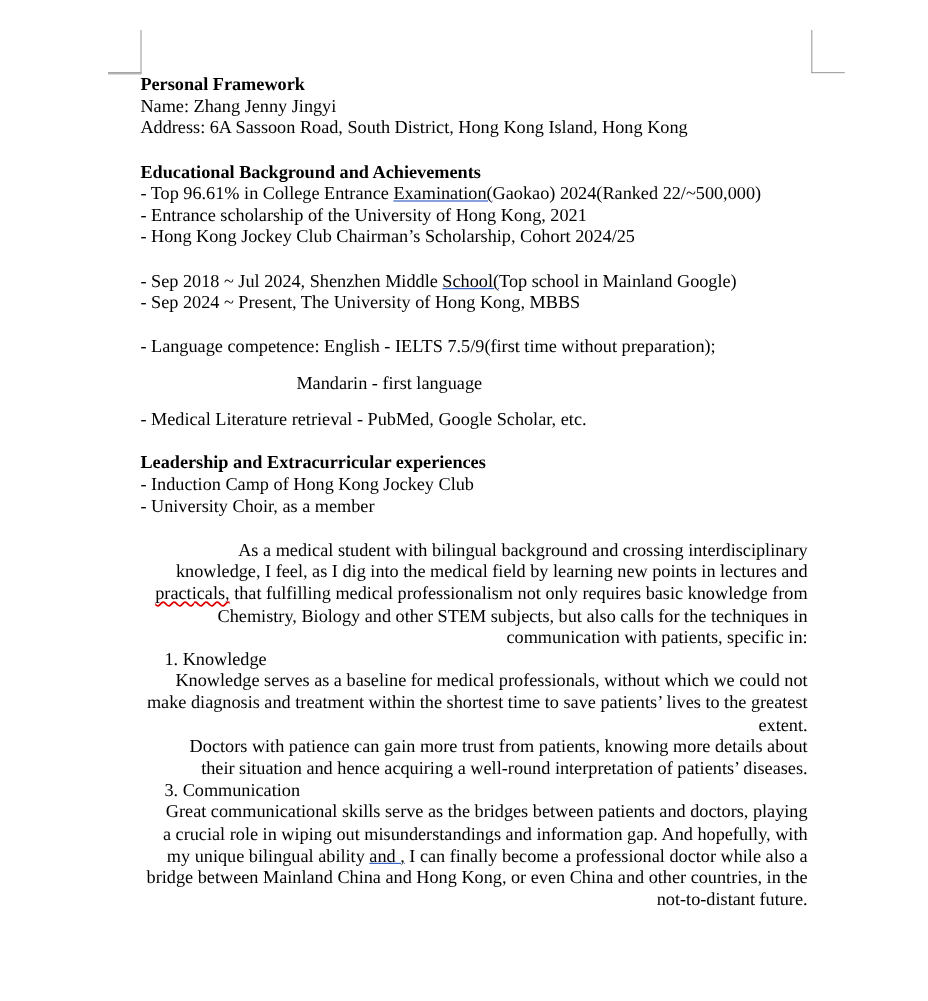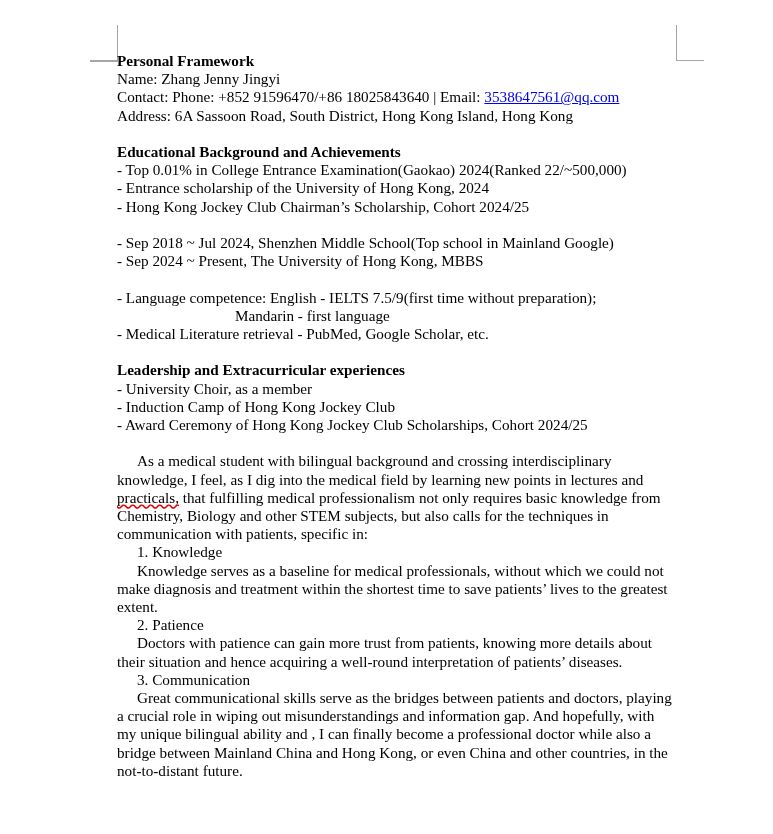--- a/index.html
+++ b/index.html
@@ -54,21 +54,21 @@
   .corner-mark.tr .h {
     position: absolute;
     left: 0; bottom: 0;
     width: 28px; height: 1px;
     background: #a6a6a6;
   }
 
   .page {
     position: absolute;
     left: 117px;
-    top: 52px;
+    top: 62px;
     width: 556px;
     font-size: 15.2px;
     line-height: 18.2px;
     color: #000000;
     text-align: left;
   }
 
   .sec-head {
     font-weight: bold;
     margin: 0;
@@ -76,37 +76,38 @@
   .line {
     margin: 0;
     white-space: pre-wrap;
   }
   .blank {
     height: 18.2px;
   }
   .para {
     margin: 0;
     text-indent: 20px;
-    text-align: left;
+    text-align: right;
   }
   .list-item {
     margin: 0;
     padding-left: 20px;
   }
   .indent-center {
-    margin: 0;
+    margin: 12px;
     padding-left: 118px;
   }
 
   
   .link {
     color: #0000ee;
     text-decoration: underline;
   }
   .grammar {
+    text-decoration: underline;
     text-decoration-color: #3a64c8;
     -webkit-text-decoration-color: #3a64c8;
     text-decoration-thickness: 1px;
     text-underline-offset: 1px;
   }
   .spell {
     text-decoration: underline wavy #e00000;
     -webkit-text-decoration: underline wavy #e00000;
     text-decoration-skip-ink: none;
     text-underline-offset: 1px;
@@ -121,54 +122,51 @@
 </div>
 <div class="corner-mark tr">
   <span class="v"></span>
   <span class="h"></span>
 </div>
 
 <div class="page">
 
   <p class="sec-head">Personal Framework</p>
   <p class="line">Name: Zhang Jenny Jingyi</p>
-  <p class="line"><span>Contact: Phone: +852 91596470/+86 18025843640 | Email: </span><a class="link" href="#">3538647561@qq.com</a></p>
   <p class="line">Address: 6A Sassoon Road, South District, Hong Kong Island, Hong Kong</p>
 
   <div class="blank"></div>
 
   <p class="sec-head">Educational Background and Achievements</p>
-  <p class="line"><span>- Top 0.01% in College Entrance </span><span class="grammar">Examination(</span><span>Gaokao) 2024(Ranked 22/~500,000)</span></p>
-  <p class="line">- Entrance scholarship of the University of Hong Kong, 2024</p>
+  <p class="line"><span>- Top 96.61% in College Entrance </span><span class="grammar">Examination(</span><span>Gaokao) 2024(Ranked 22/~500,000)</span></p>
+  <p class="line">- Entrance scholarship of the University of Hong Kong, 2021</p>
   <p class="line">- Hong Kong Jockey Club Chairman’s Scholarship, Cohort 2024/25</p>
 
   <div class="blank"></div>
 
   <p class="line"><span>- Sep 2018 ~ Jul 2024, Shenzhen Middle </span><span class="grammar">School(</span><span>Top school in Mainland Google)</span></p>
   <p class="line">- Sep 2024 ~ Present, The University of Hong Kong, MBBS</p>
 
   <div class="blank"></div>
 
   <p class="line">- Language competence: English - IELTS 7.5/9(first time without preparation);</p>
   <p class="indent-center">Mandarin - first language</p>
   <p class="line">- Medical Literature retrieval - PubMed, Google Scholar, etc.</p>
 
   <div class="blank"></div>
 
   <p class="sec-head">Leadership and Extracurricular experiences</p>
+  <p class="line">- Induction Camp of Hong Kong Jockey Club</p>
   <p class="line">- University Choir, as a member</p>
-  <p class="line">- Induction Camp of Hong Kong Jockey Club</p>
-  <p class="line">- Award Ceremony of Hong Kong Jockey Club Scholarships, Cohort 2024/25</p>
 
   <div class="blank"></div>
 
   <p class="para"><span>As a medical student with bilingual background and crossing interdisciplinary knowledge, I feel, as I dig into the medical field by learning new points in lectures and </span><span class="spell">practicals,</span><span> that fulfilling medical professionalism not only requires basic knowledge from Chemistry, Biology and other STEM subjects, but also calls for the techniques in communication with patients, specific in:</span></p>
 
   <p class="list-item">1. Knowledge</p>
   <p class="para">Knowledge serves as a baseline for medical professionals, without which we could not make diagnosis and treatment within the shortest time to save patients’ lives to the greatest extent.</p>
 
-  <p class="list-item">2. Patience</p>
   <p class="para">Doctors with patience can gain more trust from patients, knowing more details about their situation and hence acquiring a well-round interpretation of patients’ diseases.</p>
 
   <p class="list-item">3. Communication</p>
   <p class="para"><span>Great communicational skills serve as the bridges between patients and doctors, playing a crucial role in wiping out misunderstandings and information gap. And hopefully, with my unique bilingual ability </span><span class="grammar">and ,</span><span> I can finally become a professional doctor while also a bridge between Mainland China and Hong Kong, or even China and other countries, in the not-to-distant future.</span></p>
 
 </div>
 
 </body></html>

